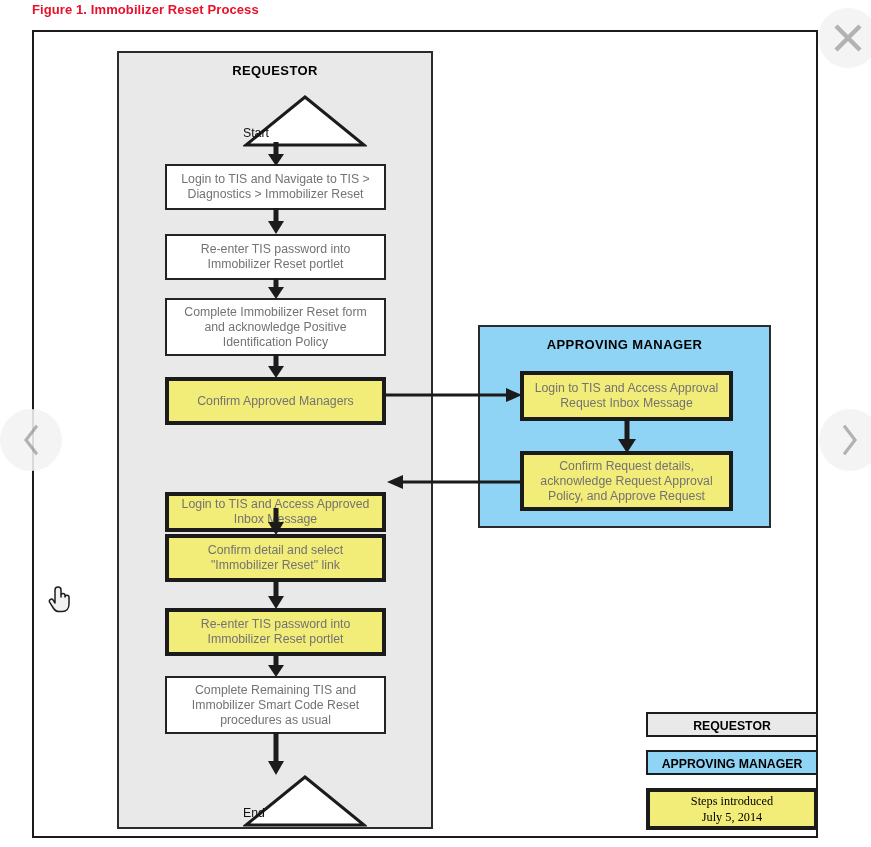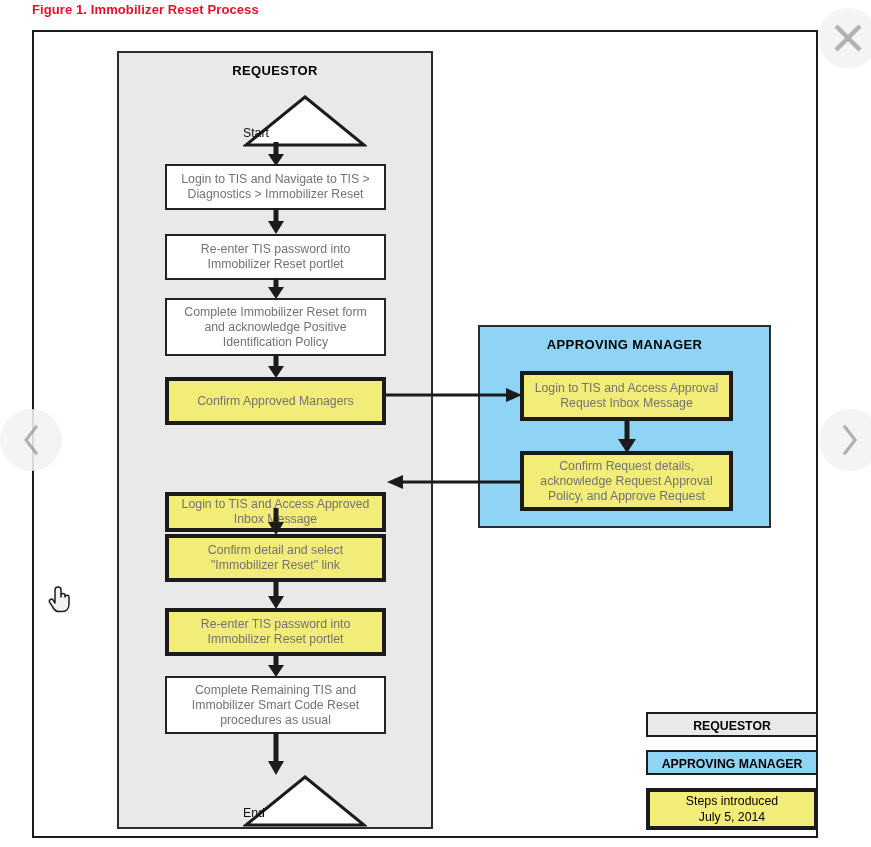--- a/index.html
+++ b/index.html
@@ -141,21 +141,21 @@
     background: #f2ec78;
     border: 4px solid #1b1b1b;
     height: 42px;
     line-height: 16px;
     font-weight: normal;
     display: flex;
     flex-direction: column;
     align-items: center;
     justify-content: center;
   }
-  .legend-item.lg-steps span { display: block; }
+  .legend-item.lg-steps span { display: block; font-family: Liberation Serif, serif; }
 
   
   .nav-circle {
     position: absolute;
     width: 62px;
     height: 62px;
     border-radius: 50%;
     background: rgba(242,242,242,0.88);
     display: flex;
     align-items: center;

